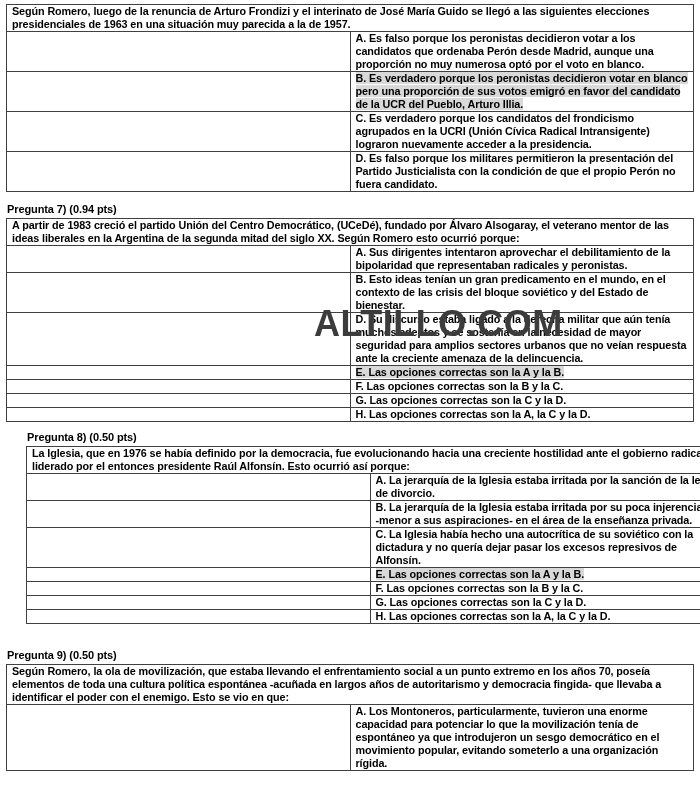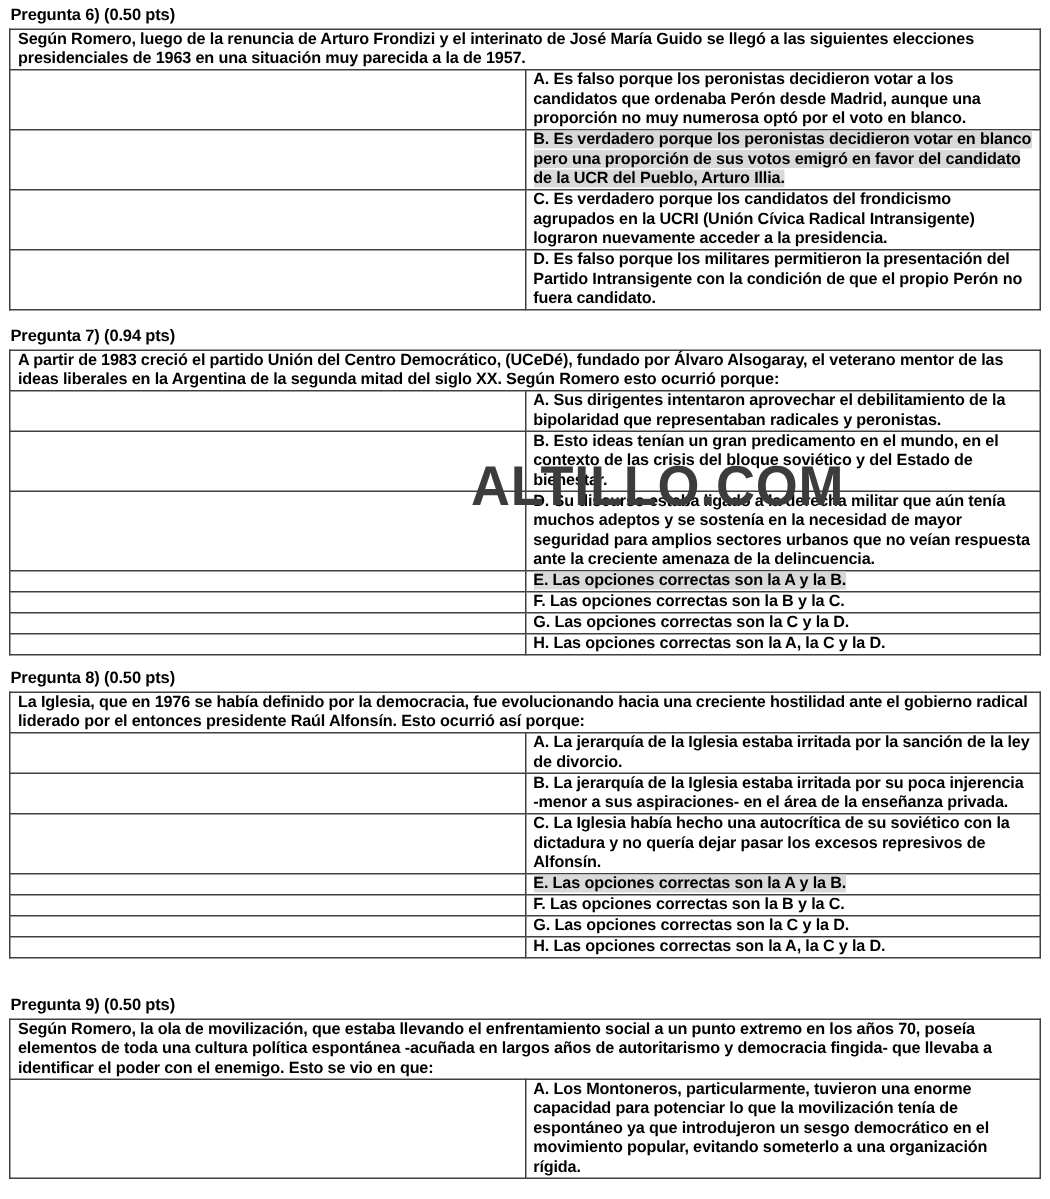--- a/index.html
+++ b/index.html
@@ -14,21 +14,21 @@
   }
   .page {
     position: relative;
     width: 700px;
     height: 799px;
     padding: 4px 6px 0 6px;
     box-sizing: border-box;
   }
   .section { margin: 0; }
   .section + .section { margin-top: 11px; }
-  .section.gap-small { margin-top: 9px; }
+  .section.gap-small { margin-top: 9px; margin-left: 20px; }
   .section.gap-large { margin-top: 25px; }
   .q-heading {
     font-size: 11px;
     font-weight: bold;
     line-height: 13px;
     margin: 0 0 2px 0;
     padding-left: 1px;
     letter-spacing: -0.1px;
   }
   table.q-table {
@@ -64,21 +64,20 @@
     pointer-events: none;
   }
 </style>
 </head>
 <body>
 
 <div class="page" id="page">
   <div class="watermark" style="color: rgb(60, 60, 60);">ALTILLO.COM</div>
 
   <div class="section">
-    <div class="q-heading">Pregunta 6) (0.50 pts)</div>
     <table class="q-table">
       <tbody>
         <tr>
           <td class="question-cell" colspan="2">Según Romero, luego de la renuncia de Arturo Frondizi y el interinato de José María Guido se llegó a las siguientes elecciones presidenciales de 1963 en una situación muy parecida a la de 1957.</td>
         </tr>
 
   <tr>
     <td class="marker-cell"></td>
     <td class="option-cell">
       <span class="option-text">A. Es falso porque los peronistas decidieron votar a los candidatos que ordenaba Perón desde Madrid, aunque una proporción no muy numerosa optó por el voto en blanco.</span>
@@ -95,21 +94,21 @@
   <tr>
     <td class="marker-cell"></td>
     <td class="option-cell">
       <span class="option-text">C. Es verdadero porque los candidatos del frondicismo agrupados en la UCRI (Unión Cívica Radical Intransigente) lograron nuevamente acceder a la presidencia.</span>
     </td>
   </tr>
 
   <tr>
     <td class="marker-cell"></td>
     <td class="option-cell">
-      <span class="option-text">D. Es falso porque los militares permitieron la presentación del Partido Intransigente con la condición de que el propio Perón no fuera candidato.</span>
+      <span class="option-text">D. Es falso porque los militares permitieron la presentación del Partido Justicialista con la condición de que el propio Perón no fuera candidato.</span>
     </td>
   </tr>
 </tbody>
     </table>
   </div>
 
   <div class="section">
     <div class="q-heading">Pregunta 7) (0.94 pts)</div>
     <table class="q-table">
       <tbody>

